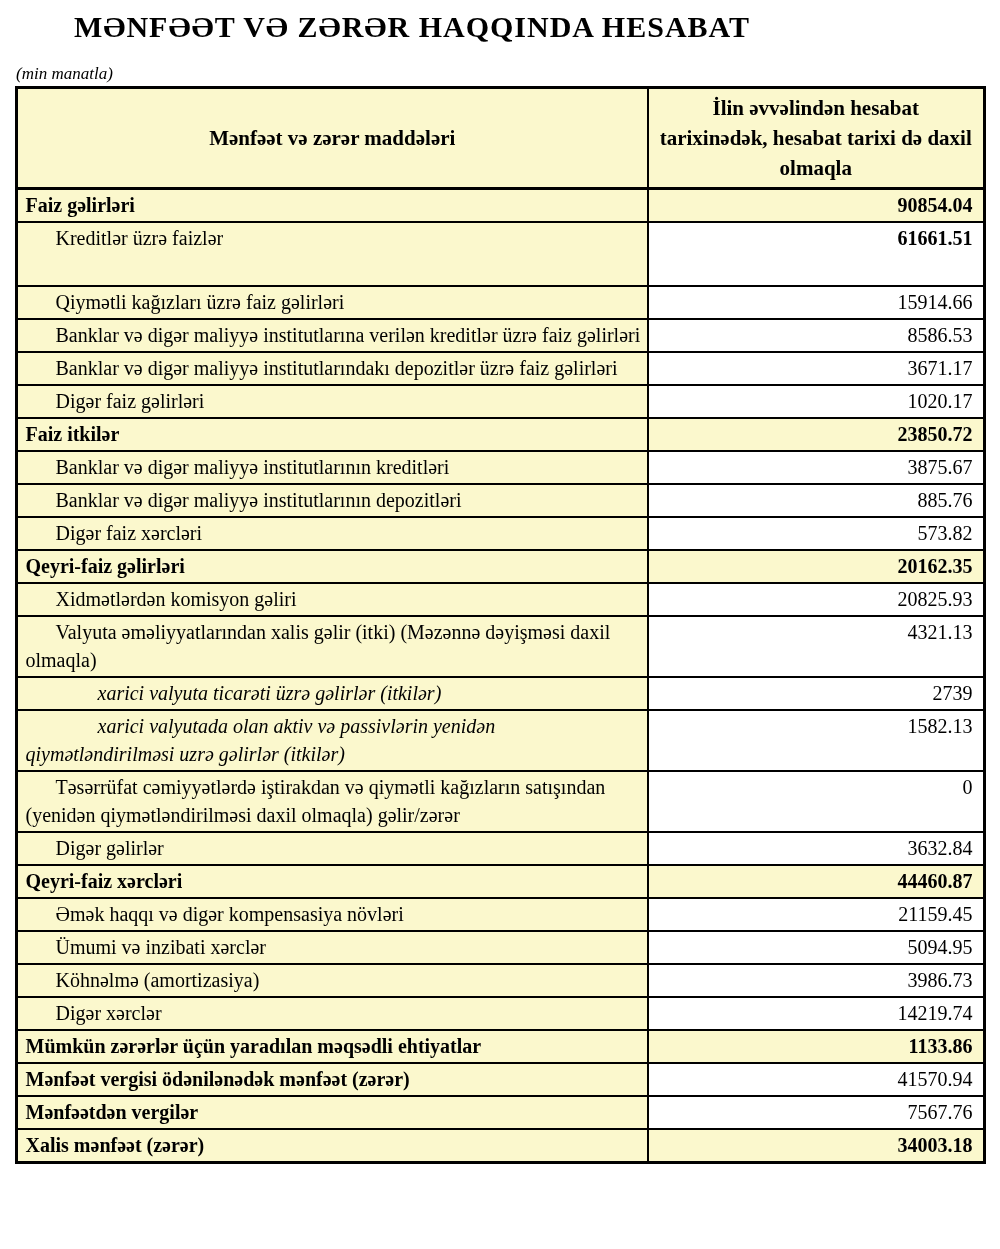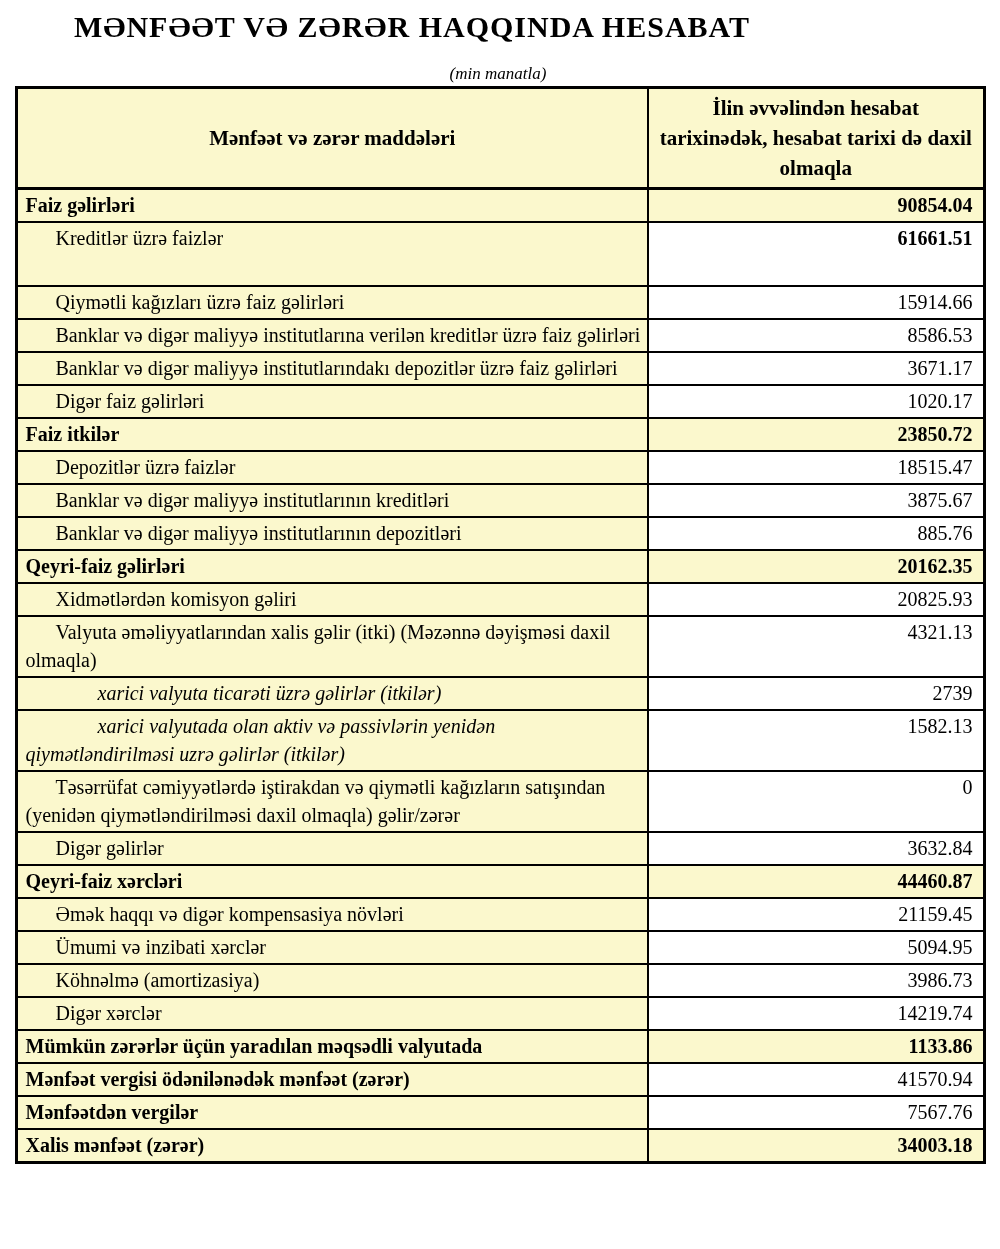--- a/index.html
+++ b/index.html
@@ -20,21 +20,21 @@
     text-align:center;
     font-size:30px;
     font-weight:bold;
     letter-spacing:1px;
     padding-top:10px;
     width:824px;
   }
   .unit-note{
     width:968px;
     margin:16px auto;
-    text-align:center;
+    text-align:left;
     font-style:italic;
     font-size:17px;
     margin-top:20px;
     padding-right:4px;
     margin-bottom:2px;
   }
   table.pl-table{
     width:968px;
     margin:0 auto;
     border-collapse:collapse;
@@ -123,30 +123,30 @@
       </tr>
       <tr class="item">
         <td class="label-cell">Digər faiz gəlirləri</td>
         <td class="value-cell">1020.17</td>
       </tr>
       <tr class="section">
         <td class="label-cell">Faiz itkilər</td>
         <td class="value-cell">23850.72</td>
       </tr>
       <tr class="item">
-        <td class="label-cell">Depozitlər üzrə faizlər</td>
-        <td class="value-cell">18515.47</td>
-      </tr>
-      <tr class="item">
         <td class="label-cell">Banklar və digər maliyyə institutlarının kreditləri</td>
         <td class="value-cell">3875.67</td>
       </tr>
       <tr class="item">
         <td class="label-cell">Banklar və digər maliyyə institutlarının depozitləri</td>
         <td class="value-cell">885.76</td>
+      </tr>
+      <tr class="item">
+        <td class="label-cell">Digər faiz xərcləri</td>
+        <td class="value-cell">573.82</td>
       </tr>
       <tr class="section">
         <td class="label-cell">Qeyri-faiz gəlirləri</td>
         <td class="value-cell">20162.35</td>
       </tr>
       <tr class="item">
         <td class="label-cell">Xidmətlərdən komisyon gəliri</td>
         <td class="value-cell">20825.93</td>
       </tr>
       <tr class="item">
@@ -183,21 +183,21 @@
       </tr>
       <tr class="item">
         <td class="label-cell">Köhnəlmə (amortizasiya)</td>
         <td class="value-cell">3986.73</td>
       </tr>
       <tr class="item">
         <td class="label-cell">Digər xərclər</td>
         <td class="value-cell">14219.74</td>
       </tr>
       <tr class="section">
-        <td class="label-cell">Mümkün zərərlər üçün yaradılan məqsədli valyutada</td>
+        <td class="label-cell">Mümkün zərərlər üçün yaradılan məqsədli ehtiyatlar</td>
         <td class="value-cell">1133.86</td>
       </tr>
       <tr class="section-white">
         <td class="label-cell">Mənfəət vergisi ödənilənədək mənfəət (zərər)</td>
         <td class="value-cell">41570.94</td>
       </tr>
       <tr class="section-white">
         <td class="label-cell">Mənfəətdən vergilər</td>
         <td class="value-cell">7567.76</td>
       </tr>

